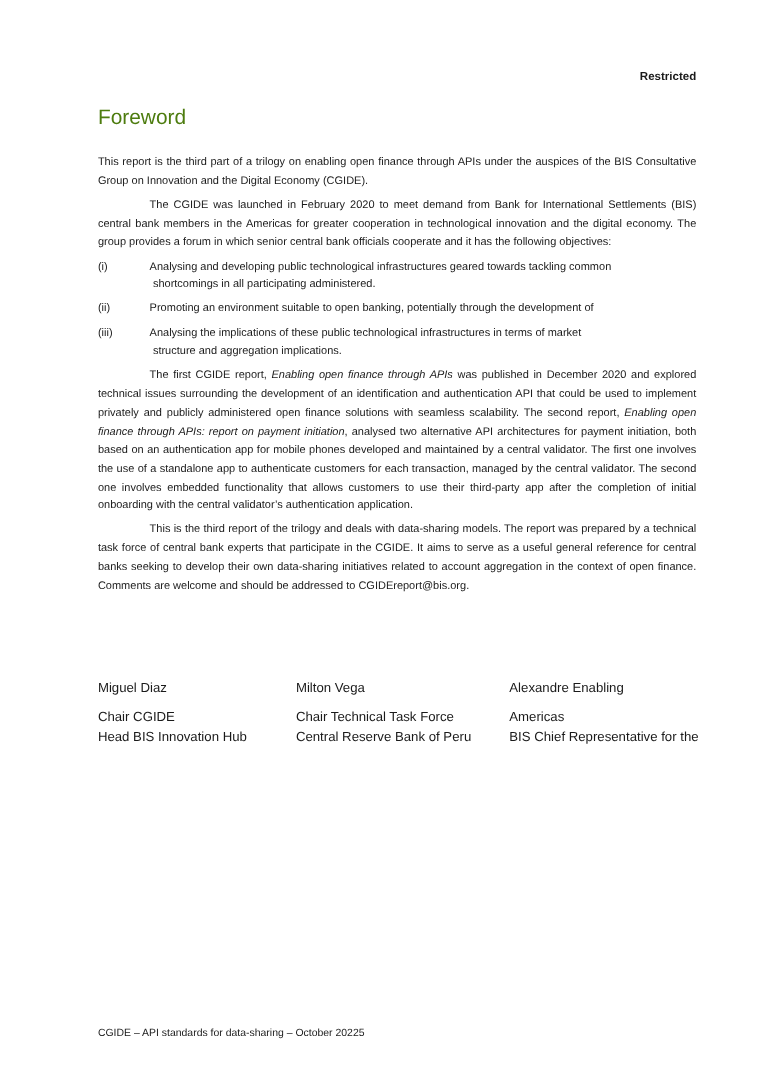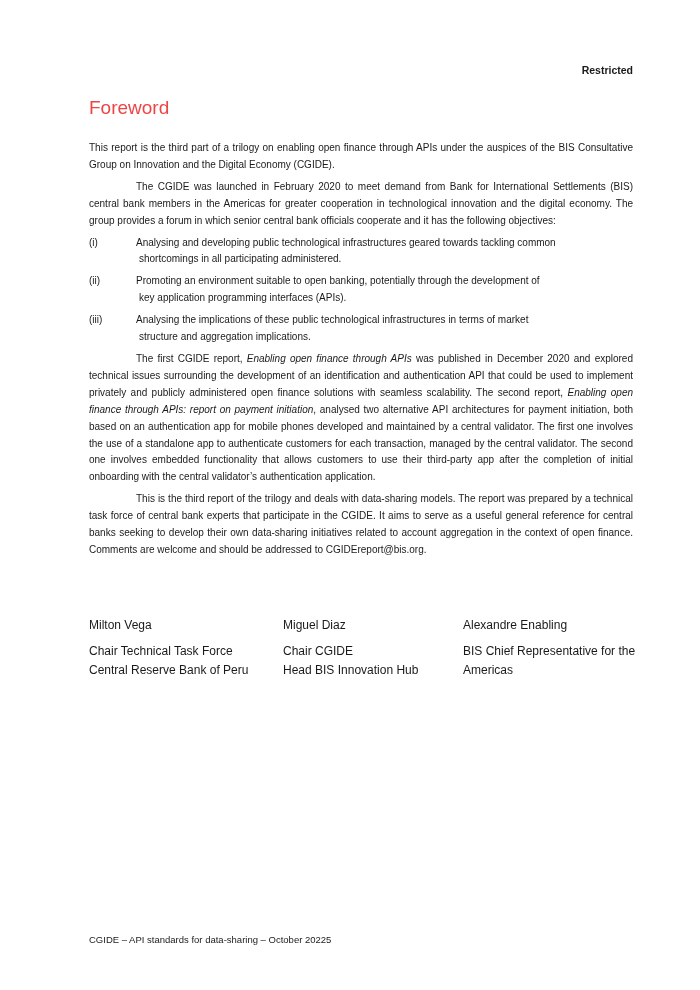--- a/index.html
+++ b/index.html
@@ -6,21 +6,21 @@
   body {
     width: 700px; height: 990px; position: relative; overflow: hidden;
     font-family: "Liberation Sans", sans-serif; color: #1a1a1a;
   }
   .restricted {
     position: absolute; right: 67px; top: 64px;
     font-size: 10.5px; font-weight: bold;
   }
   .title {
     position: absolute; left: 89px; top: 97px;
-    font-size: 19px; color: #ef4444; margin: 0; font-weight: normal;
+    font-size: 19px; color: #4d7c0f; margin: 0; font-weight: normal;
   }
   .body {
     position: absolute; left: 89px; top: 140px; width: 544px;
     font-size: 10px; line-height: 16.9px; text-align: justify;
   }
   .body p { margin: 0 0 5px 0; }
   .indent { text-indent: 47px; }
   .obj { display: flex; margin: 0 0 5px 0; }
   .obj .num { width: 47px; flex: 0 0 47px; }
   .obj .txt { flex: 1; }
@@ -50,46 +50,46 @@
 <div class="body">
   <p>This report is the third part of a trilogy on enabling open finance through APIs under the auspices of the BIS Consultative Group on Innovation and the Digital Economy (CGIDE).</p>
   <p class="indent">The CGIDE was launched in February 2020 to meet demand from Bank for International Settlements (BIS) central bank members in the Americas for greater cooperation in technological innovation and the digital economy. The group provides a forum in which senior central bank officials cooperate and it has the following objectives:</p>
 
   <div class="obj">
     <span class="num">(i)</span>
     <span class="txt"><span>Analysing and developing public technological infrastructures geared towards tackling common</span><span class="cont">shortcomings in all participating administered.</span></span>
   </div>
   <div class="obj">
     <span class="num">(ii)</span>
-    <span class="txt"><span>Promoting an environment suitable to open banking, potentially through the development of</span><span class="cont">key application programming interfaces (APIs).</span></span>
+    <span class="txt"><span>Promoting an environment suitable to open banking, potentially through the development of</span></span>
   </div>
   <div class="obj">
     <span class="num">(iii)</span>
     <span class="txt"><span>Analysing the implications of these public technological infrastructures in terms of market</span><span class="cont">structure and aggregation implications.</span></span>
   </div>
 
   <p class="indent"><span>The first CGIDE report, </span><i>Enabling open finance through APIs</i><span> was published in December 2020 and explored technical issues surrounding the development of an identification and authentication API that could be used to implement privately and publicly administered open finance solutions with seamless scalability. The second report, </span><i>Enabling open finance through APIs: report on payment initiation</i><span>, analysed two alternative API architectures for payment initiation, both based on an authentication app for mobile phones developed and maintained by a central validator. The first one involves the use of a standalone app to authenticate customers for each transaction, managed by the central validator. The second one involves embedded functionality that allows customers to use their third-party app after the completion of initial onboarding with the central validator’s authentication application.</span></p>
 
   <p class="indent">This is the third report of the trilogy and deals with data-sharing models. The report was prepared by a technical task force of central bank experts that participate in the CGIDE. It aims to serve as a useful general reference for central banks seeking to develop their own data-sharing initiatives related to account aggregation in the context of open finance. Comments are welcome and should be addressed to CGIDEreport@bis.org.</p>
 </div>
 
 <div class="sigs">
+  <div class="sig c2">
+    <div class="name">Miguel Diaz</div>
+    <div>Chair CGIDE</div>
+    <div>Head BIS Innovation Hub</div>
+  </div>
   <div class="sig c1">
     <div class="name">Milton Vega</div>
     <div>Chair Technical Task Force</div>
     <div>Central Reserve Bank of Peru</div>
   </div>
-  <div class="sig c2">
-    <div class="name">Miguel Diaz</div>
-    <div>Chair CGIDE</div>
-    <div>Head BIS Innovation Hub</div>
-  </div>
   <div class="sig c3">
     <div class="name">Alexandre Enabling</div>
+    <div>Americas</div>
     <div>BIS Chief Representative for the</div>
-    <div>Americas</div>
   </div>
 </div>
 
 <div class="footer">
   <span>CGIDE – API standards for data-sharing – October 2022</span>
   <span>5</span>
 </div>
 
 </body></html>

